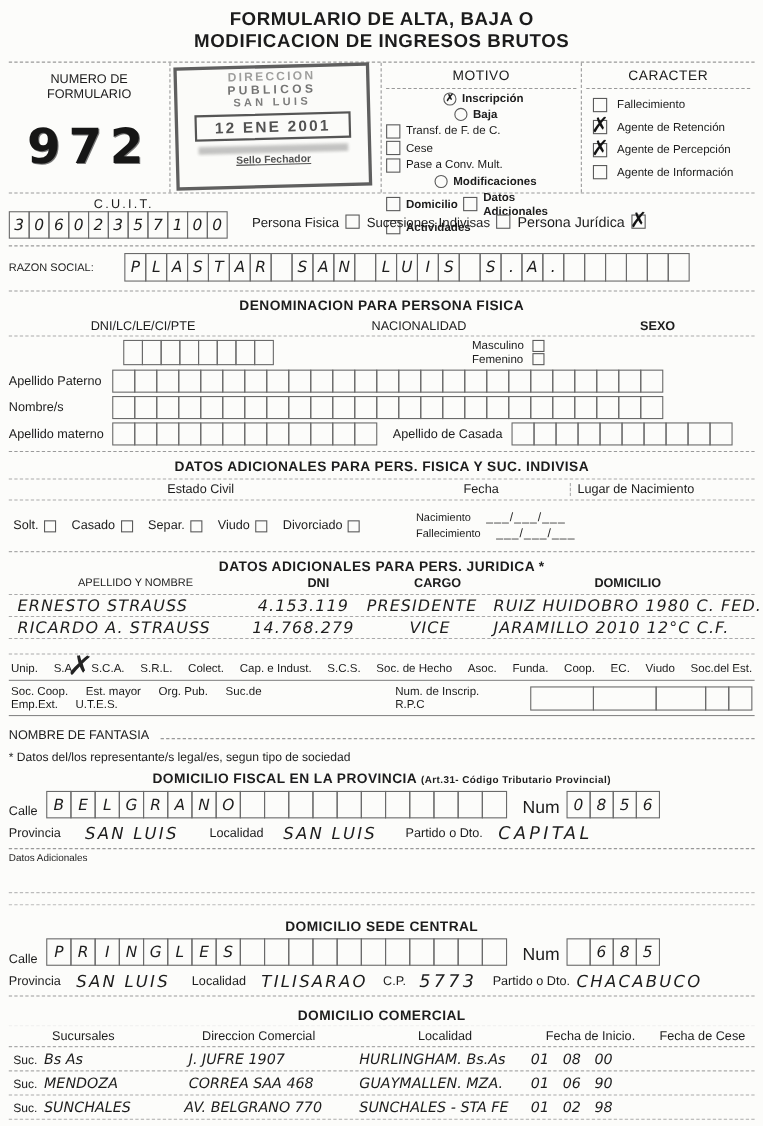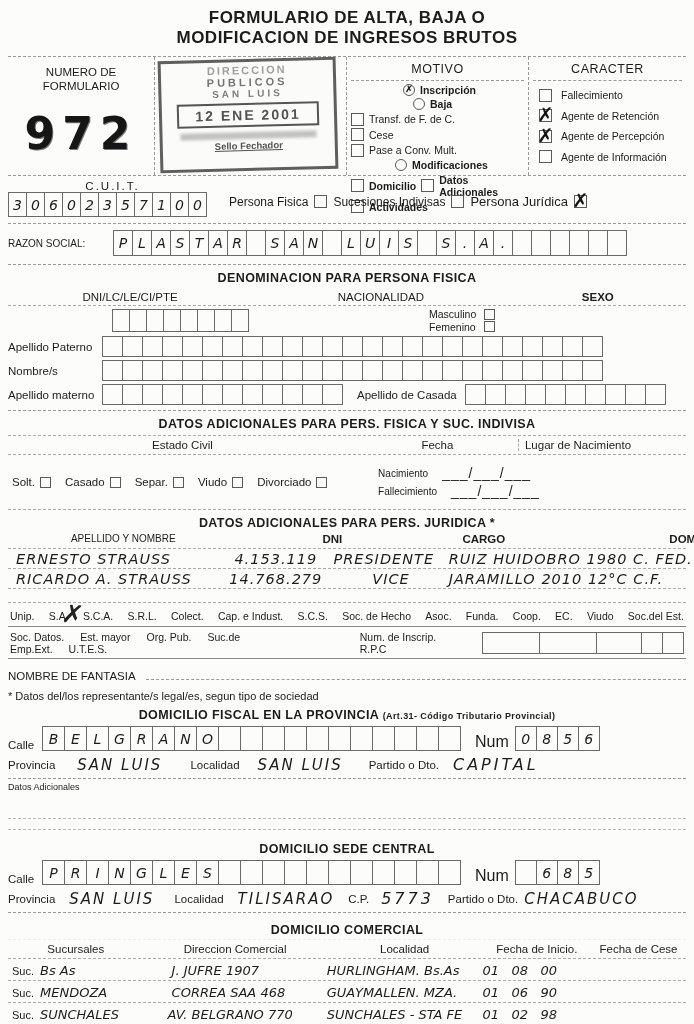--- a/index.html
+++ b/index.html
@@ -87,24 +87,24 @@
   
   .ec-head{display:flex;font-size:11.5px;border-bottom:1px dashed #aaa;border-top:1px dashed #aaa;margin-top:4px;padding:3px 0;}
   .ec-head .e1{width:52%;text-align:center;}
   .ec-head .e2{width:24%;text-align:center;}
   .ec-head .e3{width:24%;text-align:left;border-left:1px dashed #aaa;padding-left:6px;}
   .ec-body{display:flex;align-items:center;border-bottom:1px dashed #aaa;padding:8px 0;}
   .ec-items{display:flex;align-items:center;gap:14px;font-size:11.5px;width:54%;padding-left:4px;}
   .ec-item{display:flex;align-items:center;gap:5px;}
   .fe-col{font-size:10px;width:30%;}
   .fe-line{display:flex;align-items:center;gap:14px;margin:2px 0;}
-  .fe-line .slashes{letter-spacing:1px;font-size:14px;}
-
-  
-  .ju-head{display:grid;grid-template-columns:34% 15% 17% 34%;font-size:10px;text-align:center;padding:3px 0;border-bottom:1px dashed #aaa;gap:43px;}
+  .fe-line .slashes{letter-spacing:1px;font-size:11px;}
+
+  
+  .ju-head{display:grid;grid-template-columns:34% 15% 17% 34%;font-size:10px;text-align:center;padding:3px 0;border-bottom:1px dashed #aaa;}
   .ju-head .big{font-size:11.5px;font-weight:bold;}
   .ju-row{display:grid;grid-template-columns:31% 17% 17% 35%;align-items:center;border-bottom:1px dashed #aaa;padding:2px 0 1px 0;}
   .ju-row .hw{font-size:14.5px;letter-spacing:1px;white-space:nowrap;}
   .ju-row .c-nom{padding-left:8px;}
   .ju-empty{height:13px;border-bottom:1px dashed #aaa;}
 
   
   .soc-row1{display:flex;justify-content:space-between;align-items:center;font-size:10.5px;margin-top:5px;padding:2px 2px 4px 2px;border-bottom:1px solid #888;position:relative;white-space:nowrap;}
   .sa-x{position:absolute;left:54px;top:-9px;font-family:"DejaVu Sans",sans-serif;font-style:italic;font-size:26px;color:#222;transform:rotate(8deg);}
   .soc-row2{display:flex;align-items:center;gap:16px;font-size:10.5px;margin-top:3px;padding:1px 2px 3px 2px;border-bottom:1px solid #888;}
@@ -566,21 +566,21 @@
       <span>S.C.S.</span>
       <span>Soc. de Hecho</span>
       <span>Asoc.</span>
       <span>Funda.</span>
       <span>Coop.</span>
       <span>EC.</span>
       <span>Viudo</span>
       <span>Soc.del Est.</span>
     </div>
   <div class="soc-row2">
-    <span class="soc-list2"><span style="margin-right: 16px;">Soc. Datos.</span><span style="margin-right: 16px;">Est. mayor</span><span style="margin-right: 16px;">Org. Pub.</span><span style="margin-right: 16px;">Suc.de Emp.Ext.</span><span style="margin-right: 16px;">U.T.E.S.</span></span>
+    <span class="soc-list2"><span style="margin-right: 16px;">Soc. Coop.</span><span style="margin-right: 16px;">Est. mayor</span><span style="margin-right: 16px;">Org. Pub.</span><span style="margin-right: 16px;">Suc.de Emp.Ext.</span><span style="margin-right: 16px;">U.T.E.S.</span></span>
     <span>Num. de Inscrip. R.P.C</span>
     <div class="rpc-cells">
       <div class="cell w58"></div>
       <div class="cell w58"></div>
       <div class="cell w40"></div>
       <div class="cell w20"></div>
       <div class="cell w20"></div>
     </div>
   </div>
 

